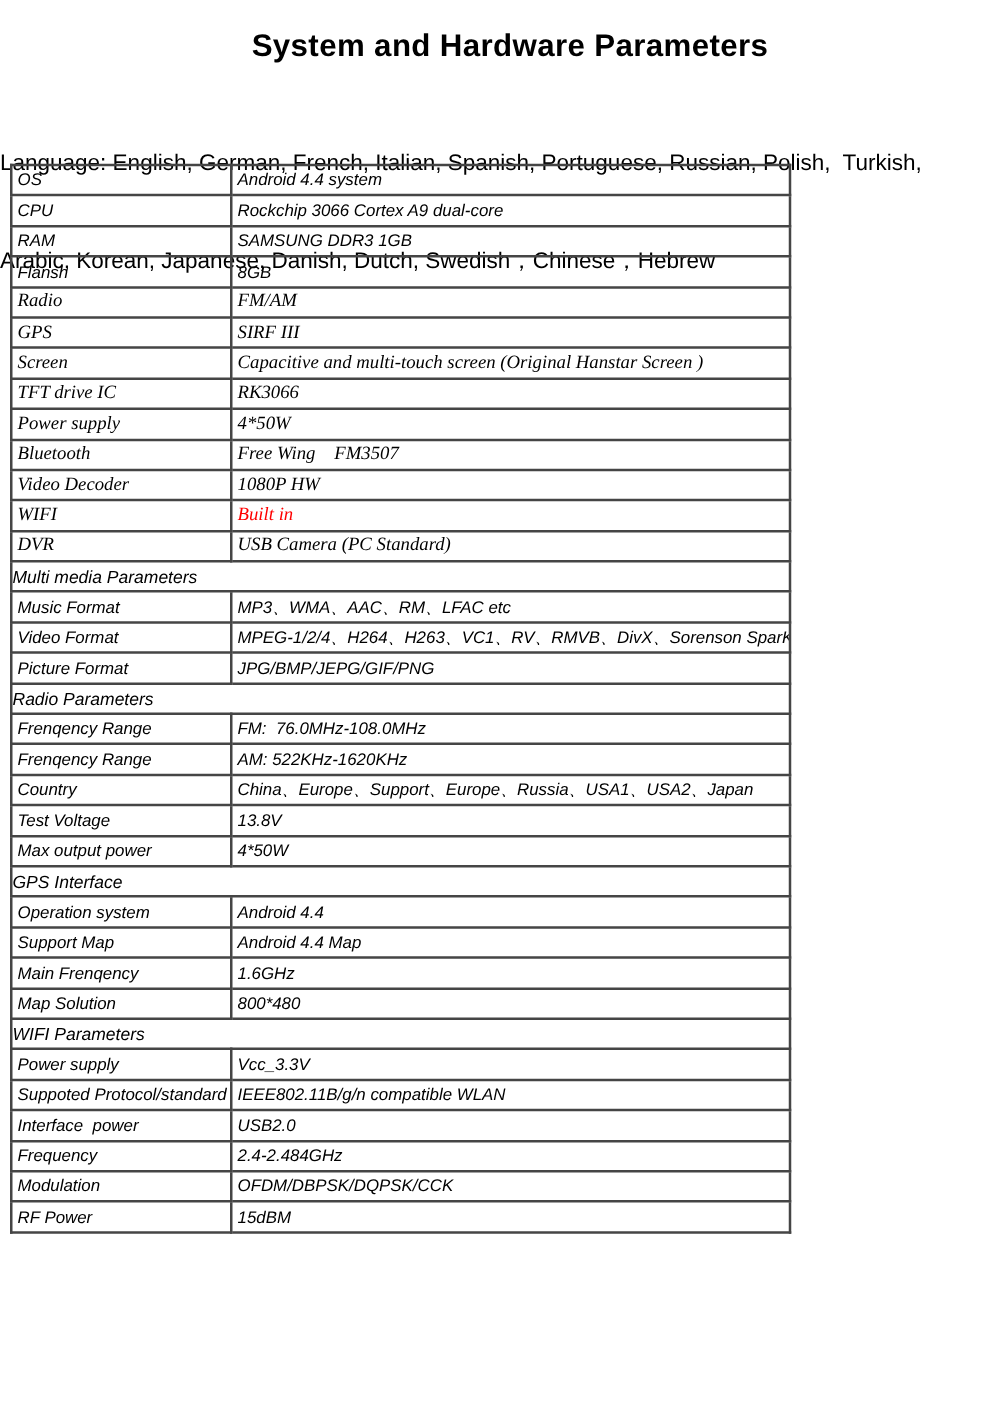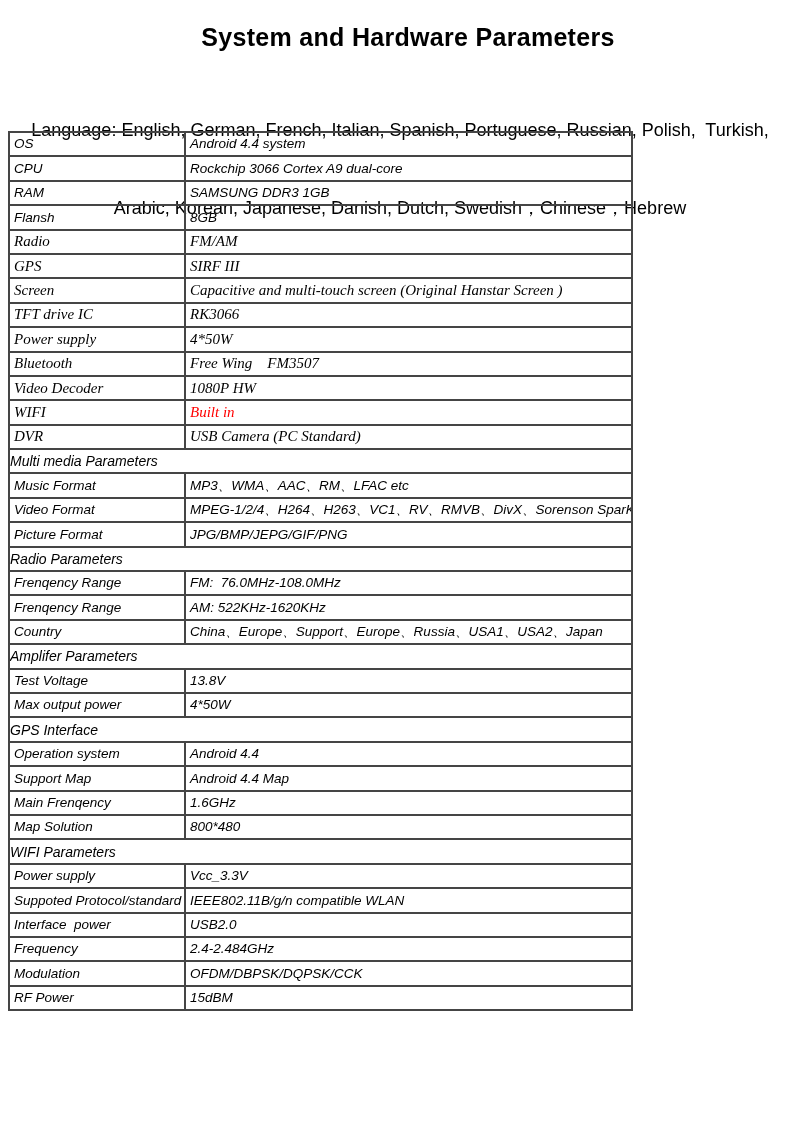--- a/index.html
+++ b/index.html
@@ -20,21 +20,21 @@
     font-size: 25px;
     font-weight: bold;
     letter-spacing: 0.3px;
     margin: 0;
     padding-top: 23px;
     font-family: "Liberation Sans", sans-serif;
     padding-left: 16px;
   }
   .language-block {
     margin-top: 13px;
-    text-align: center;
+    text-align: left;
     font-size: 18px;
     line-height: 26px;
     white-space: pre;
     font-family: "Liberation Sans", sans-serif;
   }
   table.spec-table {
     position: absolute;
     left: 8px;
     top: 131px;
     width: 625px;
@@ -154,23 +154,20 @@
       </tr>
       <tr>
         <td class="col-label">Frenqency Range</td>
         <td class="col-value">AM: 522KHz-1620KHz</td>
       </tr>
       <tr>
         <td class="col-label">Country</td>
         <td class="col-value">China、Europe、Support、Europe、Russia、USA1、USA2、Japan</td>
       </tr>
       <tr>
-        <td colspan="2" class="section-cell">Amplifer Parameters</td>
-      </tr>
-      <tr>
         <td class="col-label">Test Voltage</td>
         <td class="col-value">13.8V</td>
       </tr>
       <tr>
         <td class="col-label">Max output power</td>
         <td class="col-value">4*50W</td>
       </tr>
       <tr>
         <td colspan="2" class="section-cell">GPS Interface</td>
       </tr>

